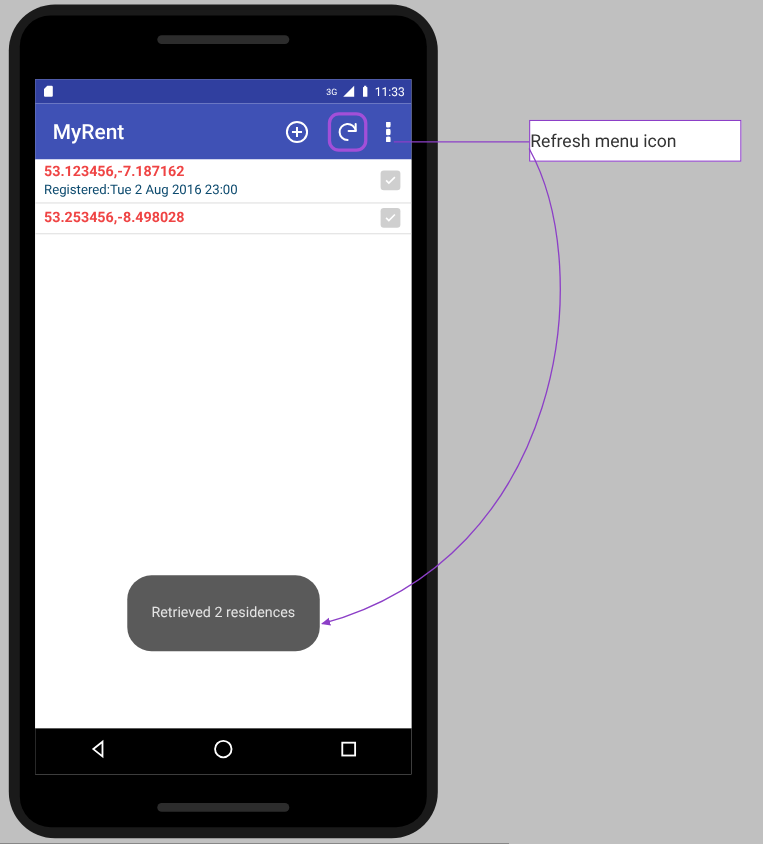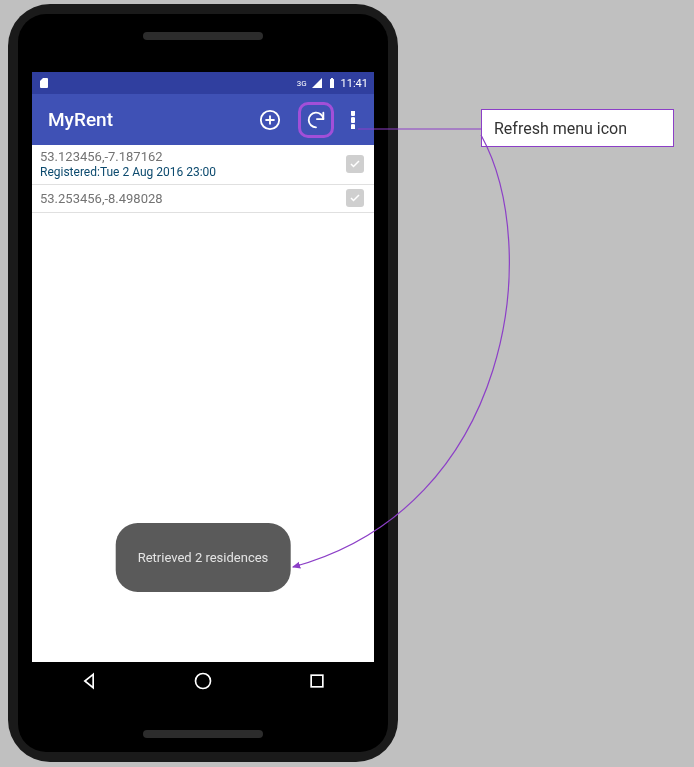--- a/index.html
+++ b/index.html
@@ -111,22 +111,22 @@
   }
   .list-item {
     border-bottom: 1px solid #e0e0e0;
     padding: 4px 8px 5px 8px;
     display: flex;
     align-items: center;
   }
   .list-text { flex: 1; }
   .coords {
     font-size: 13px;
-    font-weight: normal;
-    color: #737373;
+    font-weight: bold;
+    color: #ef4444;
   }
   .registered {
     font-size: 12px;
     color: #0c4a6e;
     margin-top: 1px;
   }
   .check {
     width: 18px;
     height: 18px;
     background: #cfcfcf;
@@ -161,21 +161,20 @@
   .annotation-label {
     position: absolute;
     left: 481px;
     top: 109px;
     width: 193px;
     height: 38px;
     border: 1.5px solid #8c3fc7;
     background: #fff;
     display: flex;
     align-items: center;
-    padding-left: 12px;
     font-size: 16px;
     color: #333;
     text-align: center;
   }
   .arrow-svg {
     position: absolute;
     left: 283px;
     top: 127px;
     width: 260px;
     height: 480px;
@@ -199,21 +198,21 @@
             </svg>
         </div>
         <div class="status-right">
           <span style="font-size:8px;margin-right:1px;">3G</span>
           <svg class="status-icon" viewBox="0 0 24 24">
               <path fill="#fff" d="M2 22h20V2z"></path>
             </svg>
           <svg class="status-icon" viewBox="0 0 24 24">
               <path fill="#fff" d="M15 4h-1V2h-4v2H9a1 1 0 0 0-1 1v16a1 1 0 0 0 1 1h6a1 1 0 0 0 1-1V5a1 1 0 0 0-1-1z"></path>
             </svg>
-          <span>11:41</span>
+          <span>11:33</span>
         </div>
       </div>
 
       <div class="action-bar">
         <div class="app-title">MyRent</div>
         <div class="action-btn">
           <svg viewBox="0 0 24 24">
               <circle cx="12" cy="12" r="10"></circle>
               <line x1="12" y1="7" x2="12" y2="17"></line>
               <line x1="7" y1="12" x2="17" y2="12"></line>

